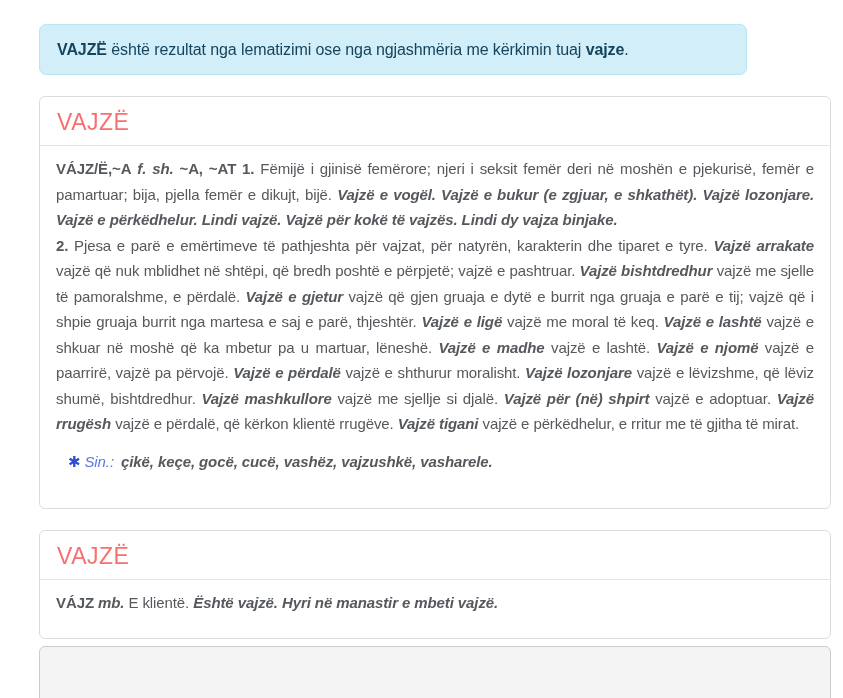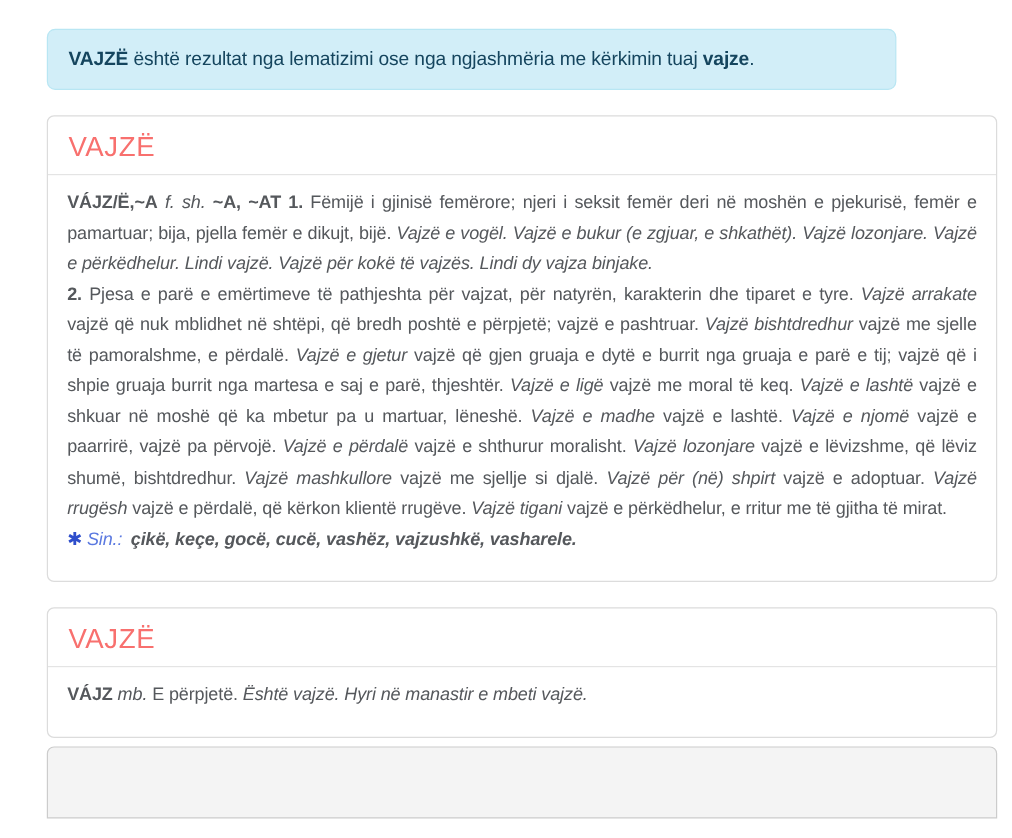--- a/index.html
+++ b/index.html
@@ -51,23 +51,23 @@
     padding: 10px 16px 22px 16px;
     font-size: 15px;
     line-height: 25.5px;
     color: var(--body-text);
     letter-spacing: -0.1px;
   }
 
   .def { margin: 0; text-align: justify; }
   .s-n { font-weight: 400; font-style: normal; }
   .s-b { font-weight: 700; }
-  .s-i { font-style: italic; }
+  .s-i { font-style: italic; font-weight: bold; }
 
-  .syn { margin: 0; }
+  .syn { margin: 12px; }
   .star { color: var(--syn-star); margin-right: 4px; font-style: normal; }
   .synlabel { color: var(--syn-label); font-style: italic; margin-right: 7px; }
   .synwords { font-weight: 700; font-style: italic; }
 
   .card.partial {
     margin-top: 7px;
     height: 60px;
     background: var(--partial-bg);
     border-color: var(--partial-border);
     border-radius: 6px 6px 0 0;
@@ -87,20 +87,20 @@
         <h2 class="entry-title">VAJZË</h2>
         <div class="entry-body">
           <p class="def"><span class="s-b">VÁJZ/Ë,~A</span><span class="s-i"> f. sh. </span><span class="s-b">~A, ~AT 1.</span><span class="s-n"> Fëmijë i gjinisë femërore; njeri i seksit femër deri në moshën e pjekurisë, femër e pamartuar; bija, pjella femër e dikujt, bijë. </span><span class="s-i">Vajzë e vogël. Vajzë e bukur (e zgjuar, e shkathët). Vajzë lozonjare. Vajzë e përkëdhelur. Lindi vajzë. Vajzë për kokë të vajzës. Lindi dy vajza binjake.</span></p>
           <p class="def"><span class="s-b">2.</span><span class="s-n"> Pjesa e parë e emërtimeve të pathjeshta për vajzat, për natyrën, karakterin dhe tiparet e tyre. </span><span class="s-i">Vajzë arrakate</span><span class="s-n"> vajzë që nuk mblidhet në shtëpi, që bredh poshtë e përpjetë; vajzë e pashtruar. </span><span class="s-i">Vajzë bishtdredhur</span><span class="s-n"> vajzë me sjelle të pamoralshme, e përdalë. </span><span class="s-i">Vajzë e gjetur</span><span class="s-n"> vajzë që gjen gruaja e dytë e burrit nga gruaja e parë e tij; vajzë që i shpie gruaja burrit nga martesa e saj e parë, thjeshtër. </span><span class="s-i">Vajzë e ligë</span><span class="s-n"> vajzë me moral të keq. </span><span class="s-i">Vajzë e lashtë</span><span class="s-n"> vajzë e shkuar në moshë që ka mbetur pa u martuar, lëneshë. </span><span class="s-i">Vajzë e madhe</span><span class="s-n"> vajzë e lashtë. </span><span class="s-i">Vajzë e njomë</span><span class="s-n"> vajzë e paarrirë, vajzë pa përvojë. </span><span class="s-i">Vajzë e përdalë</span><span class="s-n"> vajzë e shthurur moralisht. </span><span class="s-i">Vajzë lozonjare</span><span class="s-n"> vajzë e lëvizshme, që lëviz shumë, bishtdredhur. </span><span class="s-i">Vajzë mashkullore</span><span class="s-n"> vajzë me sjellje si djalë. </span><span class="s-i">Vajzë për (në) shpirt</span><span class="s-n"> vajzë e adoptuar. </span><span class="s-i">Vajzë rrugësh</span><span class="s-n"> vajzë e përdalë, që kërkon klientë rrugëve. </span><span class="s-i">Vajzë tigani</span><span class="s-n"> vajzë e përkëdhelur, e rritur me të gjitha të mirat.</span></p>
           <p class="syn"><span class="star">✱</span><span class="synlabel">Sin.:</span><span class="synwords">çikë, keçe, gocë, cucë, vashëz, vajzushkë, vasharele.</span></p>
         </div>
       </section>
       <section class="card">
         <h2 class="entry-title">VAJZË</h2>
         <div class="entry-body">
-          <p class="def"><span class="s-b">VÁJZ</span><span class="s-i"> mb.</span><span class="s-n"> E përpjetë. </span><span class="s-i">Është vajzë. Hyri në manastir e mbeti vajzë.</span></p>
+          <p class="def"><span class="s-b">VÁJZ</span><span class="s-i"> mb.</span><span class="s-n"> E klientë. </span><span class="s-i">Është vajzë. Hyri në manastir e mbeti vajzë.</span></p>
         </div>
       </section>
     </div>
 
   <div class="card partial"></div>
 
 </div>
 
 </body></html>

